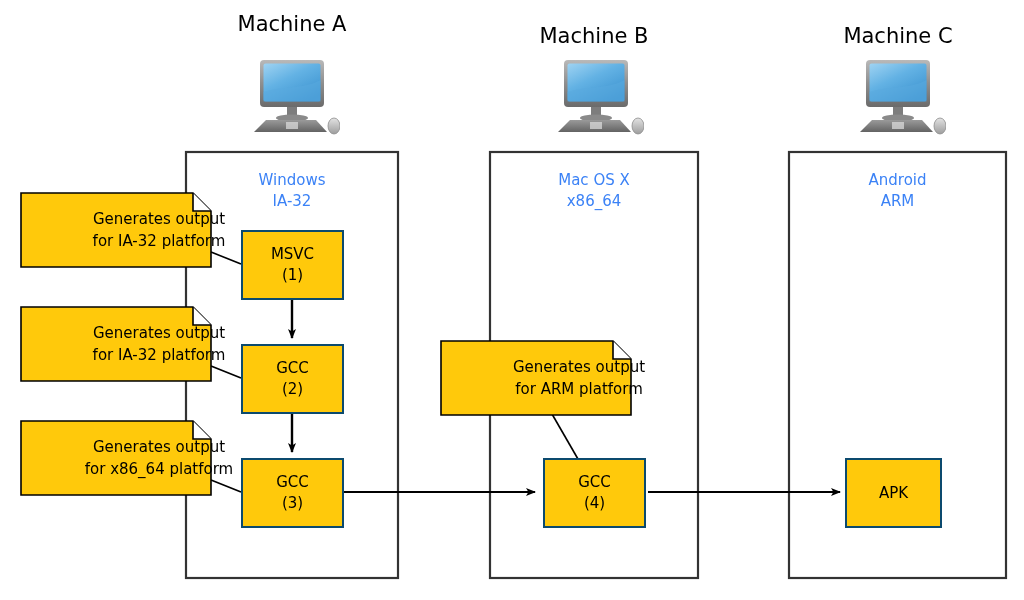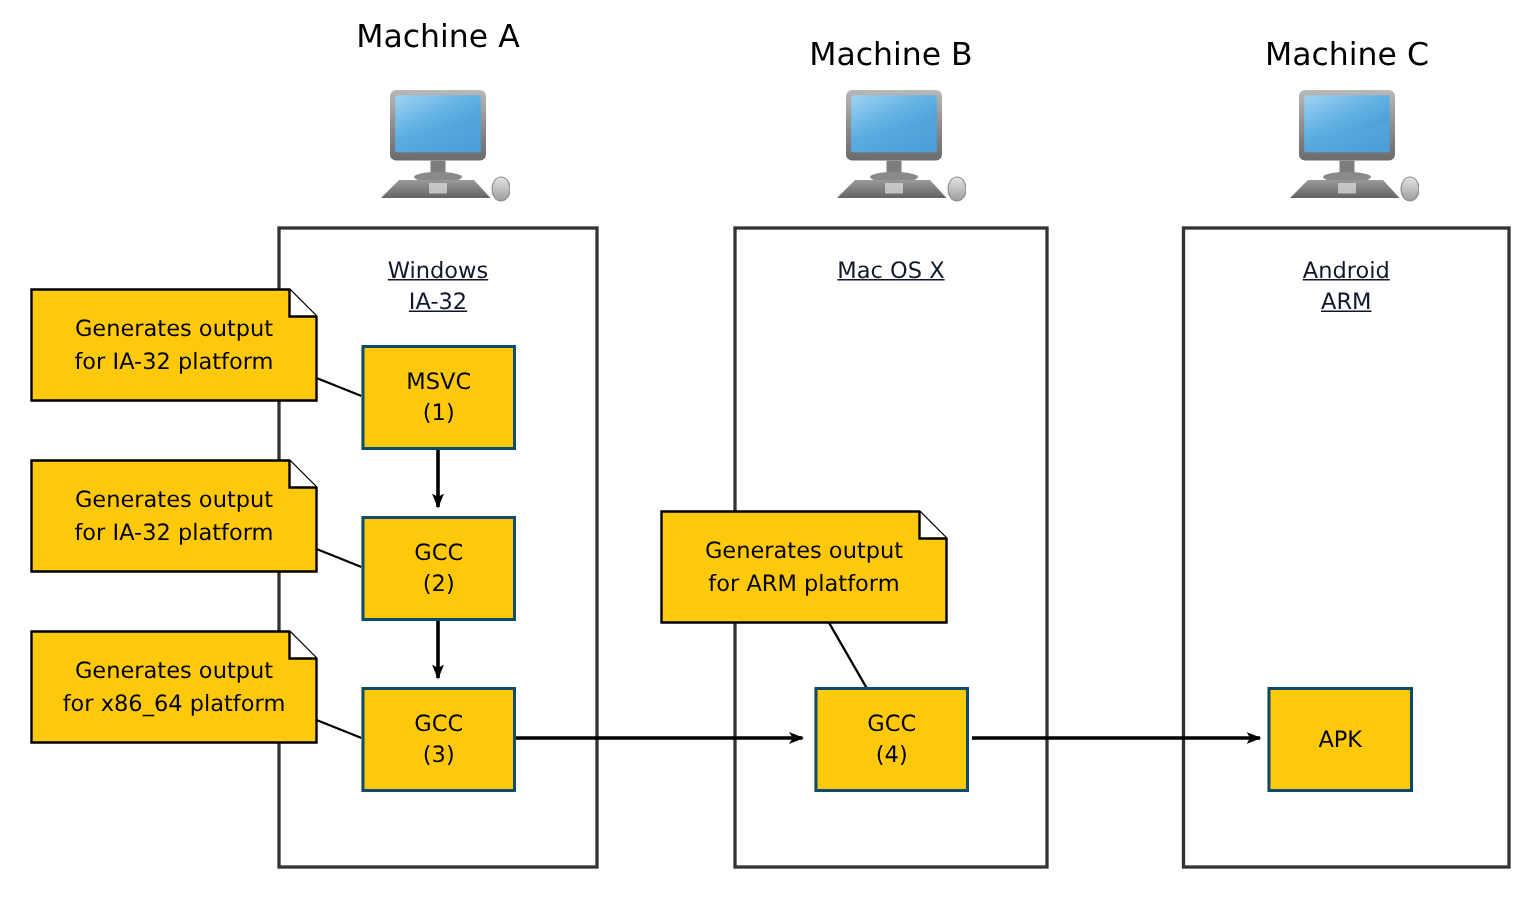--- a/index.html
+++ b/index.html
@@ -32,23 +32,22 @@
   .machine-icon {
     position: absolute;
     width: 96px;
     height: 80px;
   }
   .os-label {
     position: absolute;
     text-align: center;
     font-size: 15px;
     line-height: 21px;
-    color: #0f172a;
+    color: #3b82f6;
     white-space: nowrap;
-    text-decoration: underline;
   }
   .proc-box {
     position: absolute;
     background: #FFC90B;
     border: 2px solid #0c4a6e;
     box-sizing: border-box;
     display: flex;
     flex-direction: column;
     align-items: center;
     justify-content: center;
@@ -69,20 +68,21 @@
     top: 0;
     width: 100%;
     height: 100%;
     display: flex;
     flex-direction: column;
     align-items: center;
     justify-content: center;
     text-align: center;
     white-space: nowrap;
     pointer-events: none;
+    padding-left: 43px;
   }
   .note-svg {
     position: absolute;
     left: 0;
     top: 0;
   }
 </style>
 </head>
 <body>
 
@@ -166,20 +166,21 @@
     <rect x="42" y="66" width="12" height="7" fill="#d9d9d9" opacity="0.75"></rect>
     <ellipse cx="90" cy="70" rx="6" ry="8" fill="url(#mouseGrad)" stroke="#8d8d8d" stroke-width="0.8"></ellipse>
   </svg>
 
   <div class="os-label" style="left:186px; top:170px; width:212px;">
     <div>Windows</div>
     <div>IA-32</div>
   </div>
   <div class="os-label" style="left:490px; top:170px; width:208px;text-align:center;">
     <div>Mac OS X</div>
+    <div>x86_64</div>
   </div>
   <div class="os-label" style="left:789px; top:170px; width:217px;">
     <div>Android</div>
     <div>ARM</div>
   </div>
 
   <div class="note-box" style="left:20px; top:192px; width:192px; height:76px;">
     <svg class="note-svg" width="192" height="76" viewBox="0 0 192 76" xmlns="http://www.w3.org/2000/svg">
       <path d="M1,1 L173,1 L191,19 L191,75 L1,75 Z" fill="#FFC90B" stroke="#000000" stroke-width="1.6"></path>
       <path d="M173,1 L173,19 L191,19" fill="#ffffff" stroke="#000000" stroke-width="1.6"></path>

